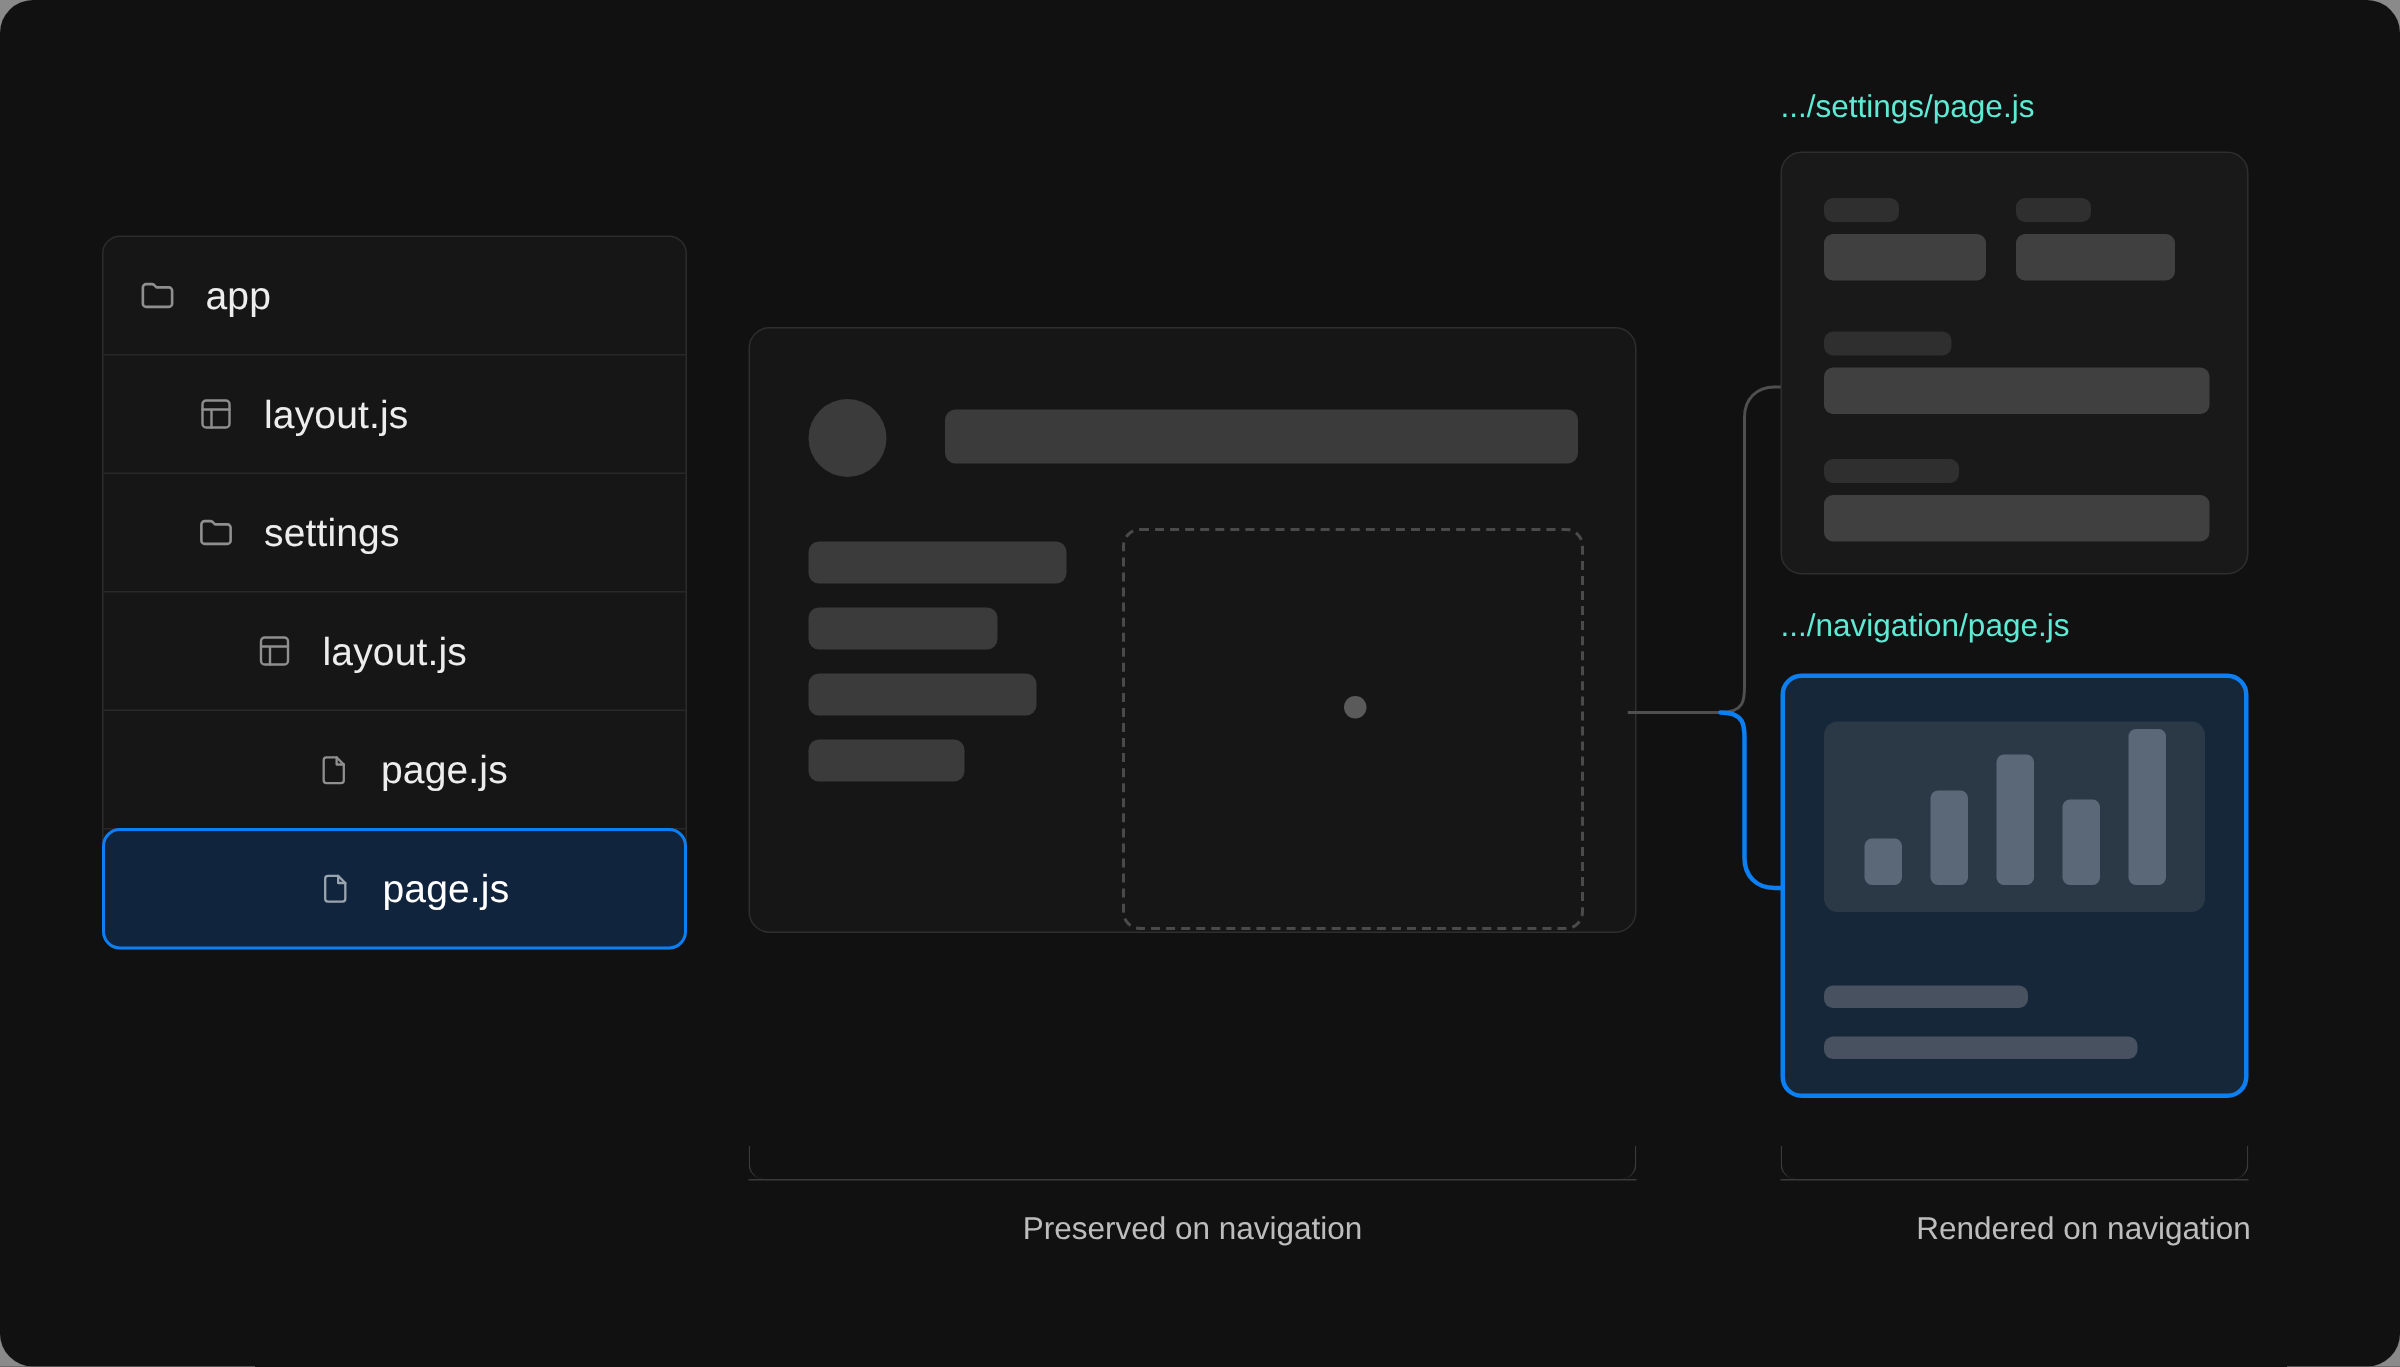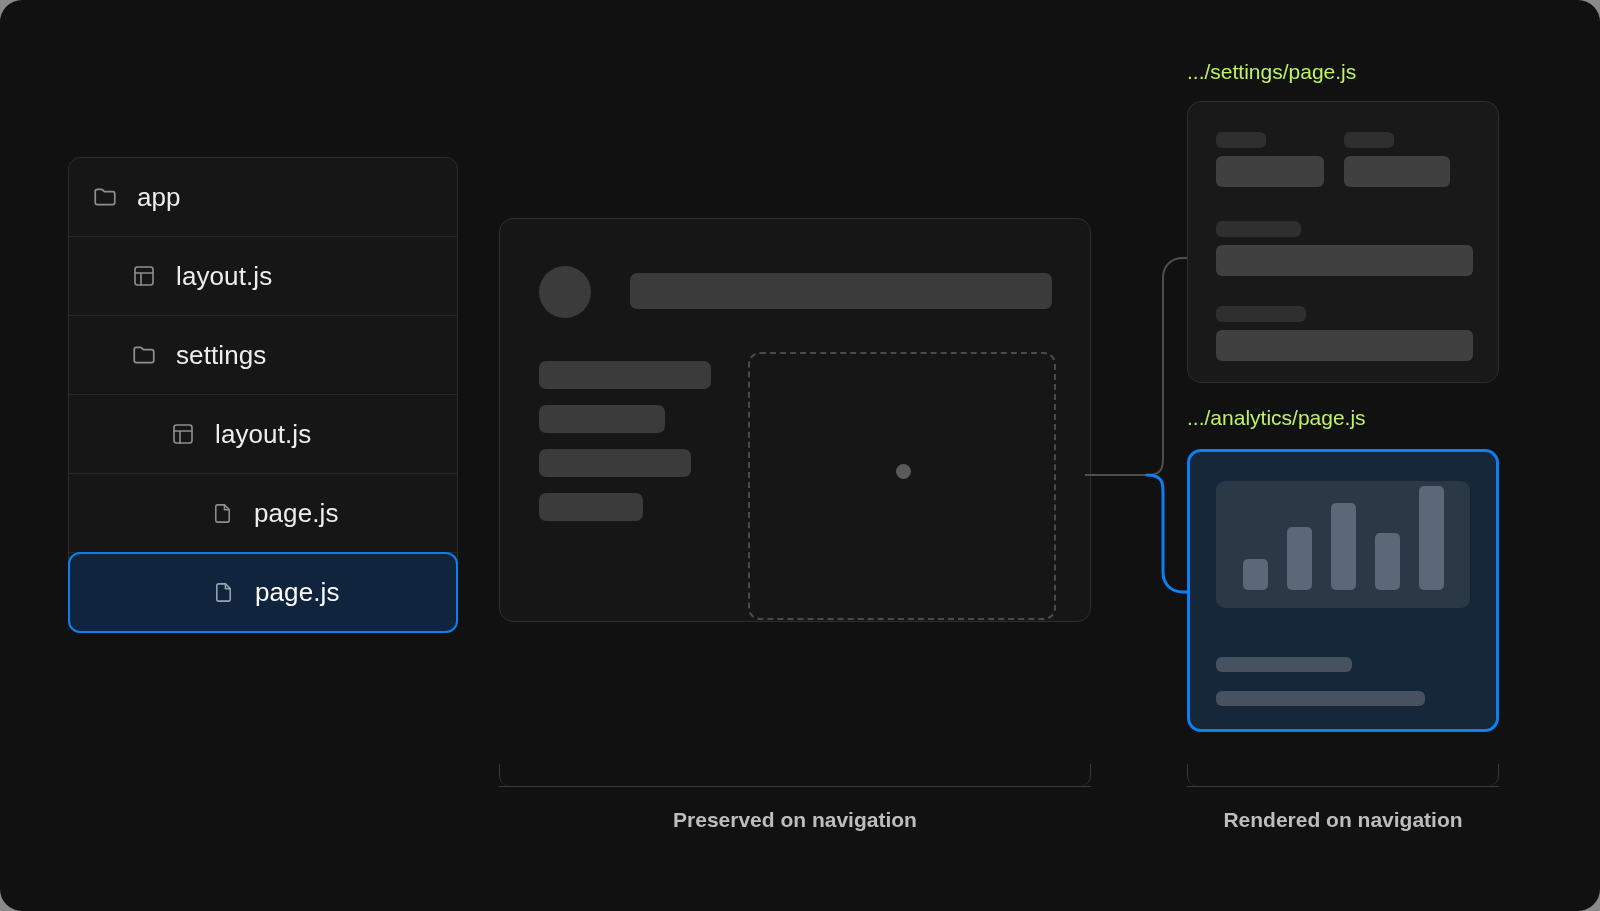--- a/index.html
+++ b/index.html
@@ -174,29 +174,28 @@
     background: #3a3a3a;
   }
   .bracket-center { left: 499px; top: 764px; width: 592px; }
   .bracket-right  { left: 1187px; top: 764px; width: 312px; }
 
   .caption {
     position: absolute;
     color: #bdbdbd;
     font-size: 21px;
     text-align: center;
-    font-weight: bold;
   }
   .caption-center { left: 499px; top: 808px; width: 592px; }
-  .caption-right  { left: 1187px; top: 808px; width: 312px; }
+  .caption-right  { left: 1233px; top: 808px; width: 312px; }
 
   
   .panel-label {
     position: absolute;
-    color: #bef264;
+    color: #5eead4;
     font-size: 21px;
     white-space: nowrap;
   }
   .label-settings  { left: 1187px; top: 60px; }
   .label-analytics { left: 1187px; top: 406px; }
 
   .settings-card {
     position: absolute;
     left: 1187px;
     top: 101px;
@@ -382,21 +381,21 @@
     <div class="sk sk-inp" style="left:28px; top:54px; width:108px;"></div>
     <div class="sk sk-inp" style="left:156px; top:54px; width:106px;"></div>
 
     <div class="sk sk-lab" style="left:28px; top:119px; width:85px;"></div>
     <div class="sk sk-inp" style="left:28px; top:143px; width:257px;"></div>
 
     <div class="sk sk-lab" style="left:28px; top:204px; width:90px;"></div>
     <div class="sk sk-inp" style="left:28px; top:228px; width:257px;"></div>
   </div>
 
-  <div class="panel-label label-analytics">.../analytics/page.js</div>
+  <div class="panel-label label-analytics">.../navigation/page.js</div>
 
   <div class="analytics-card">
     <div class="chart-box" style="background: rgb(43, 57, 70);">
       <div class="bars">
         <div class="bar" style="height: 31px; background: rgb(90, 104, 120);"></div>
         <div class="bar" style="height: 63px; background: rgb(90, 104, 120);"></div>
         <div class="bar" style="height: 87px; background: rgb(90, 104, 120);"></div>
         <div class="bar" style="height: 57px; background: rgb(90, 104, 120);"></div>
         <div class="bar" style="height: 104px; background: rgb(90, 104, 120);"></div>
       </div>

